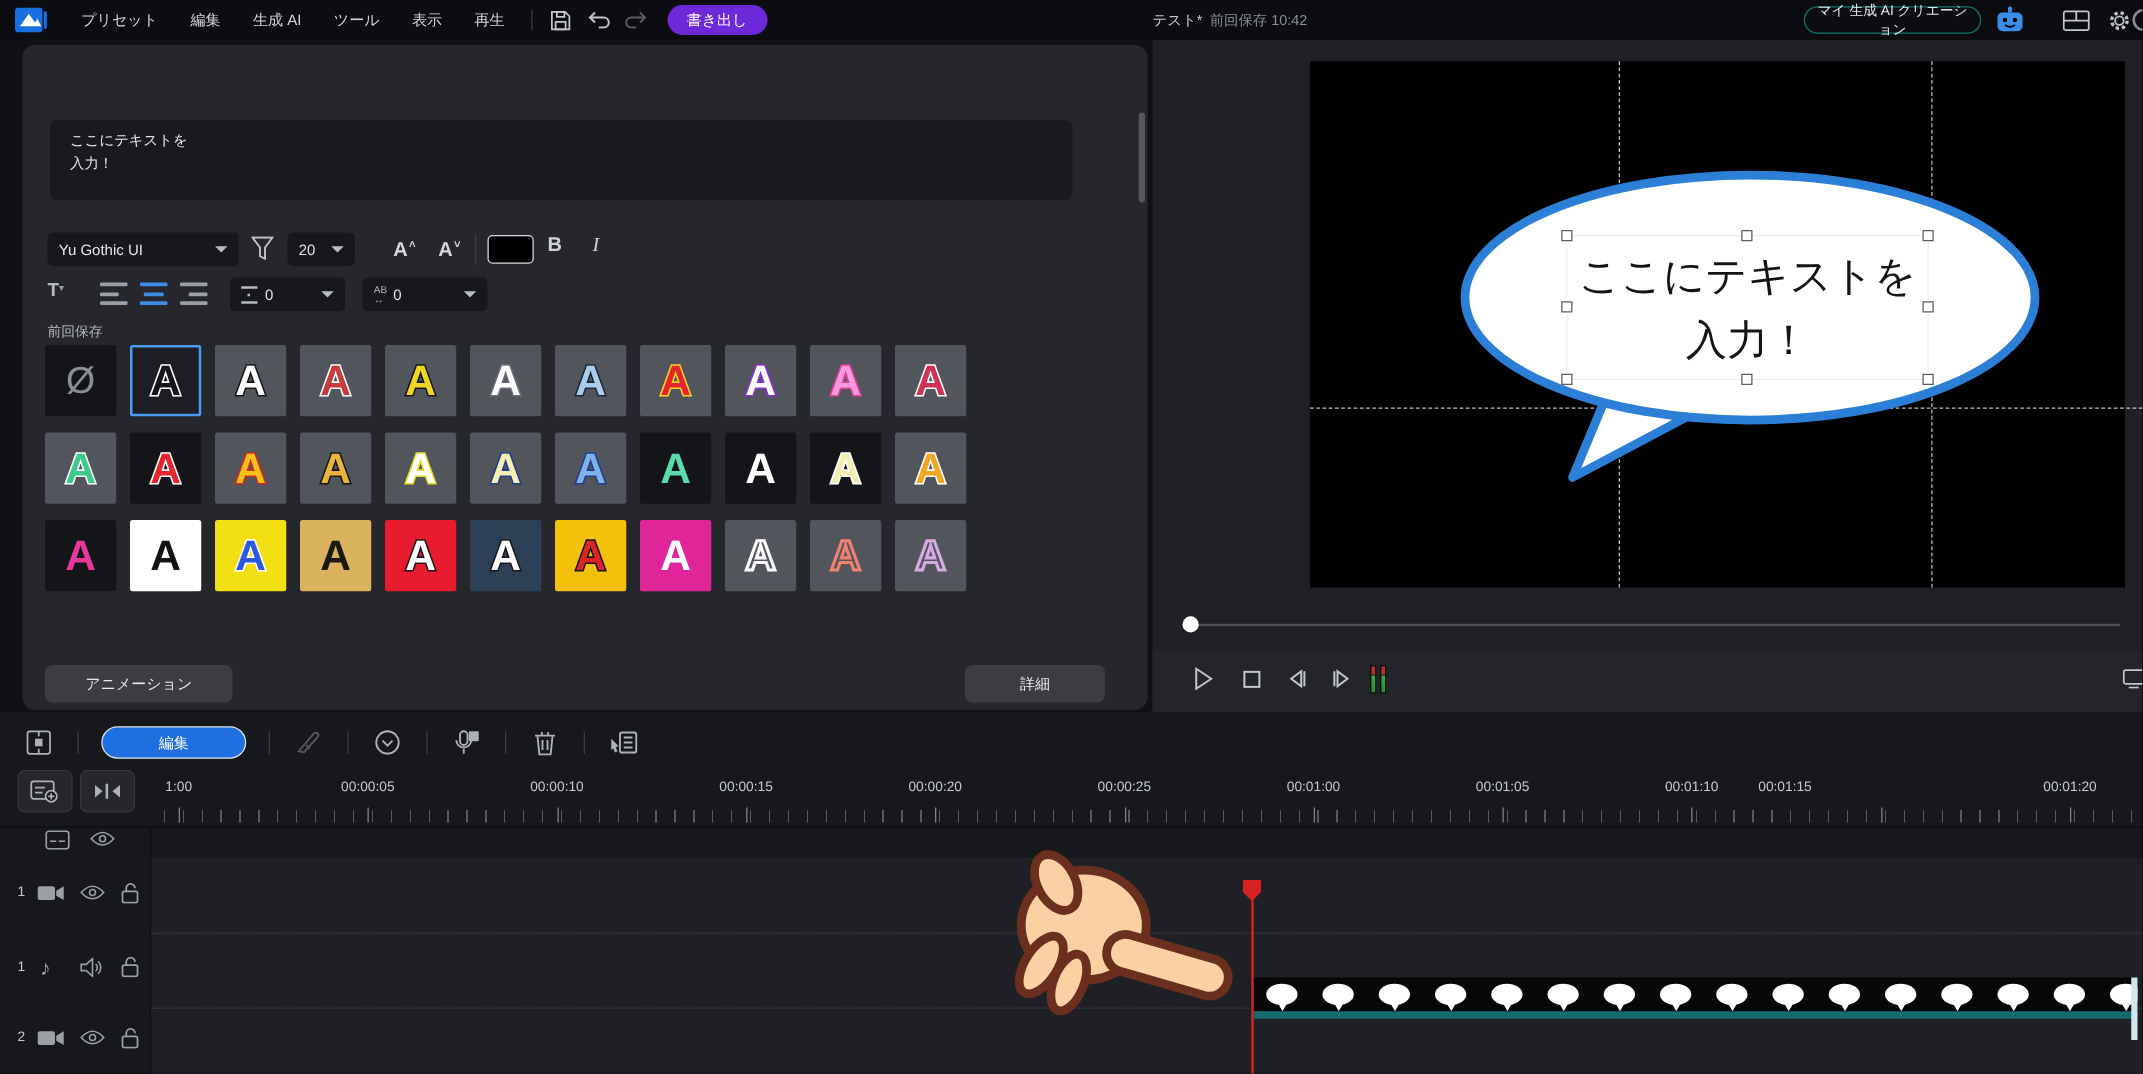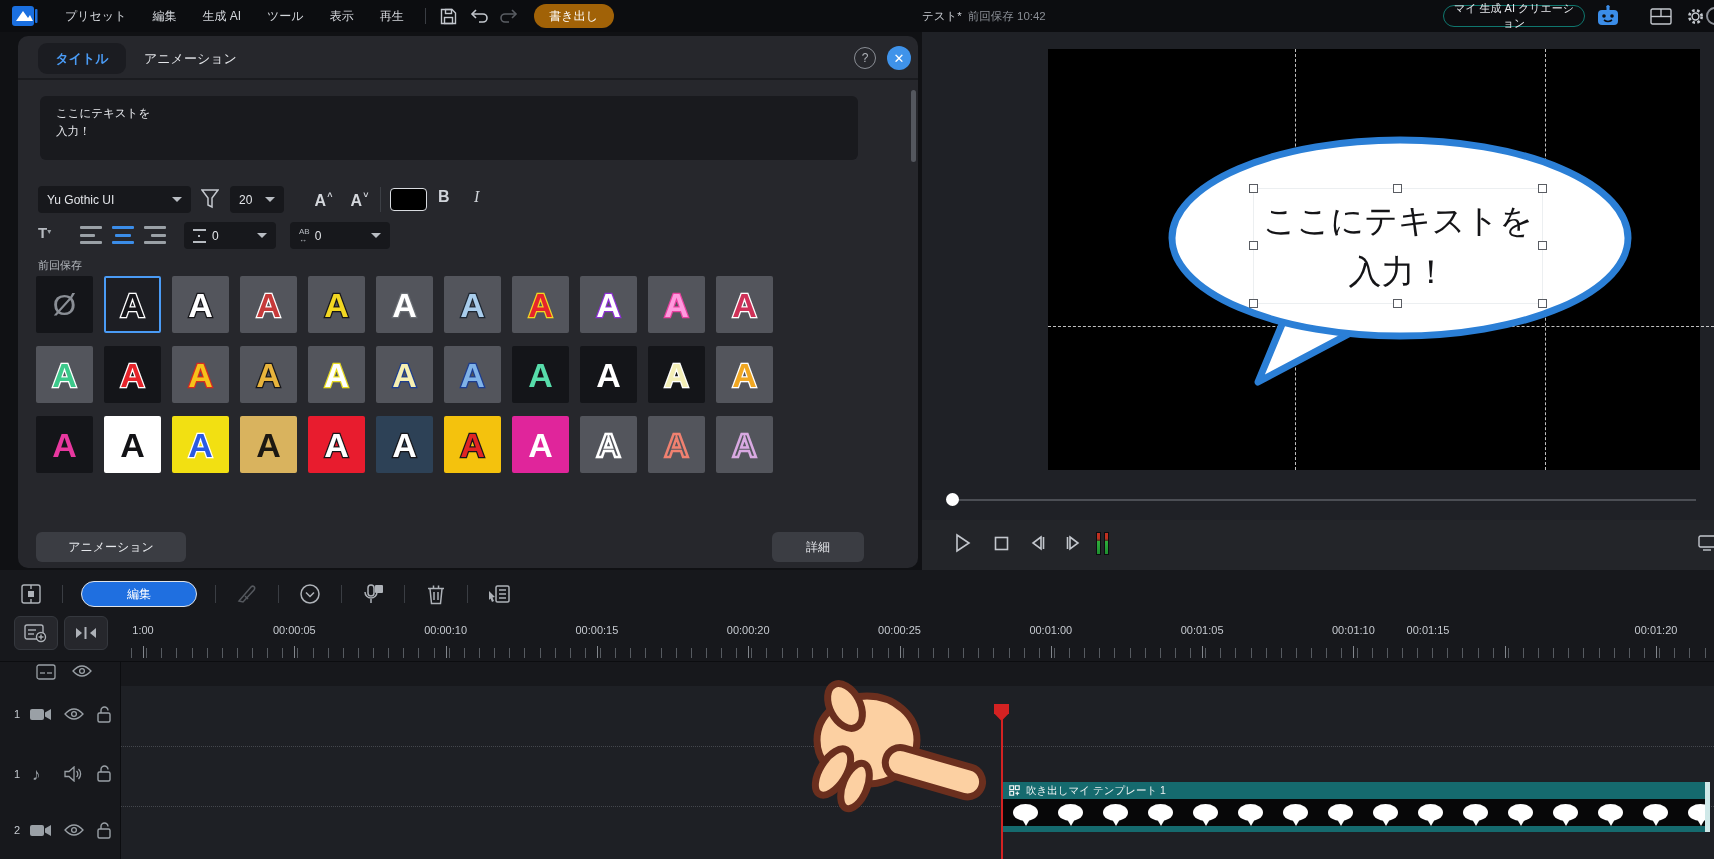--- a/index.html
+++ b/index.html
@@ -6,21 +6,21 @@
   *{box-sizing:border-box;font-family:"Liberation Sans","DejaVu Sans",sans-serif;}
   #stage{position:relative;width:1714px;height:859px;background:#101114;overflow:hidden;color:#d8dbe0;}
   svg{display:block}
 
   
   #topbar{position:absolute;left:0;top:0;width:1714px;height:32px;background:#0c0d10;display:flex;align-items:center;}
   .logo{width:26px;height:20px;margin:0 14px 0 12px;}
   .menu-item{padding:0 13px;font-size:12px;color:#d4d7dc;line-height:32px;cursor:default;}
   .tb-sep{width:1px;height:16px;background:#3a3d43;margin:0 8px;}
   .tb-icon{width:26px;height:26px;display:flex;align-items:center;justify-content:center;margin:0 2px;}
-  .btn-export{margin-left:10px;width:80px;height:24px;border-radius:12px;background:#a16207;color:#fff;font-size:12px;display:flex;align-items:center;justify-content:center;}
+  .btn-export{margin-left:10px;width:80px;height:24px;border-radius:12px;background:#6d28d9;color:#fff;font-size:12px;display:flex;align-items:center;justify-content:center;}
   #status{position:absolute;left:922px;top:0;height:32px;display:flex;align-items:center;font-size:11.5px;gap:6px;}
   #status .t1{color:#c9ccd2;} #status .t2{color:#8a8e95;}
   .btn-myai{position:absolute;left:1443px;top:5px;width:142px;height:22px;border:1px solid #0f766e;border-radius:11px;font-size:11px;color:#e6e8ec;display:flex;align-items:center;justify-content:center;background:transparent;}
   .corner-circle{position:absolute;left:1706px;top:7px;width:18px;height:18px;border-radius:50%;border:2px solid #8a8e95;}
 
   
   #panel{position:absolute;left:18px;top:36px;width:900px;height:532px;background:#26272c;border-radius:10px;}
   .tabbar{position:relative;height:44px;border-bottom:2px solid #1a1b1f;}
   .tab-active{position:absolute;left:20px;top:7px;width:88px;height:31px;background:#1b1c21;border-radius:9px;color:#4a9bf5;font-size:13px;font-weight:bold;display:flex;align-items:center;justify-content:center;}
   .tab-plain{position:absolute;left:126px;top:7px;height:31px;color:#e4e6ea;font-size:13px;display:flex;align-items:center;}
@@ -167,26 +167,20 @@
   </span>
   <span style="position:absolute;left:1686px;top:7px">
     <svg width="19" height="19" viewBox="0 0 19 19" fill="none" stroke="#c3c7cd">
         <circle cx="9.5" cy="9.5" r="6.2" stroke-width="2.6" stroke-dasharray="2.6 2.4"></circle>
         <circle cx="9.5" cy="9.5" r="3.4" stroke-width="1.5"></circle>
       </svg>
   </span>
   <span class="corner-circle"></span>
 
   <section id="panel">
-    <div class="tabbar">
-      <div class="tab-active">タイトル</div>
-      <div class="tab-plain">アニメーション</div>
-      <div class="help-circle">?</div>
-      <div class="close-circle">✕</div>
-    </div>
     <div class="vscroll"></div>
 
     <textarea class="txt-input" spellcheck="false" style="">ここにテキストを
 入力！</textarea>
 
     <div class="row-font">
       <div class="dd" style="left:20px;top:0;width:153px">
         <span>Yu Gothic UI</span>
           <span class="caret"></span>
       </div>
@@ -337,21 +331,21 @@
         </div>
         <div class="pcell" style="background: rgb(83, 85, 92);">
           <span class="pletter" style="color: transparent; -webkit-text-stroke: 2.5px rgb(240, 129, 112); paint-order: stroke;">A</span>
         </div>
         <div class="pcell" style="background: rgb(83, 85, 92);">
           <span class="pletter" style="color: transparent; -webkit-text-stroke: 2.5px rgb(217, 169, 226); paint-order: stroke;">A</span>
         </div>
       </div>
 
     <button class="panel-btn" style="left:18px;top:496px;width:150px;border:none">アニメーション</button>
-    <button class="panel-btn" style="left:754px;top:496px;width:92px;border:none">詳細</button>
+    <button class="panel-btn" style="left:754px;top:496px;width:112px;border:none">詳細</button>
   </section>
 
   <section id="preview">
     <div id="canvas"></div>
     <div class="guide-v" style="left:373px"></div>
     <div class="guide-v" style="left:623px"></div>
     <div class="guide-h"></div>
 
     <svg id="bubble-svg" width="500" height="300" viewBox="0 0 500 300">
       <path d="M138 180 L210 198 L108 252 Z" fill="#fff" stroke="#2b7fd6" stroke-width="7" stroke-linejoin="round"></path>
@@ -584,30 +578,20 @@
           </svg>
       </span>
       <span class="g-item" style="left:96px;top:160px">
         <svg width="16" height="17" viewBox="0 0 16 17" fill="none" stroke="#9aa0a6" stroke-width="1.4">
             <rect x="2" y="7" width="12" height="9" rx="1.5"></rect>
             <path d="M5 7 V4.5 a3.5 3.5 0 0 1 7 0"></path>
           </svg>
       </span>
 
       <div class="clip-teal">
-        <div class="ct-head">
-          <svg width="11" height="11" viewBox="0 0 11 11" fill="none" stroke="#eef2f2" stroke-width="1.2">
-              <rect x="0.8" y="0.8" width="3.8" height="3.8"></rect>
-              <rect x="6.4" y="0.8" width="3.8" height="3.8"></rect>
-              <rect x="0.8" y="6.4" width="3.8" height="3.8"></rect>
-              <line x1="8.3" y1="6.4" x2="8.3" y2="10.2"></line>
-              <line x1="6.4" y1="8.3" x2="10.2" y2="8.3"></line>
-            </svg>
-          <span>吹き出しマイ テンプレート 1</span>
-        </div>
         <div class="ct-film">
             <span class="tbubble"></span>
             <span class="tbubble"></span>
             <span class="tbubble"></span>
             <span class="tbubble"></span>
             <span class="tbubble"></span>
             <span class="tbubble"></span>
             <span class="tbubble"></span>
             <span class="tbubble"></span>
             <span class="tbubble"></span>

